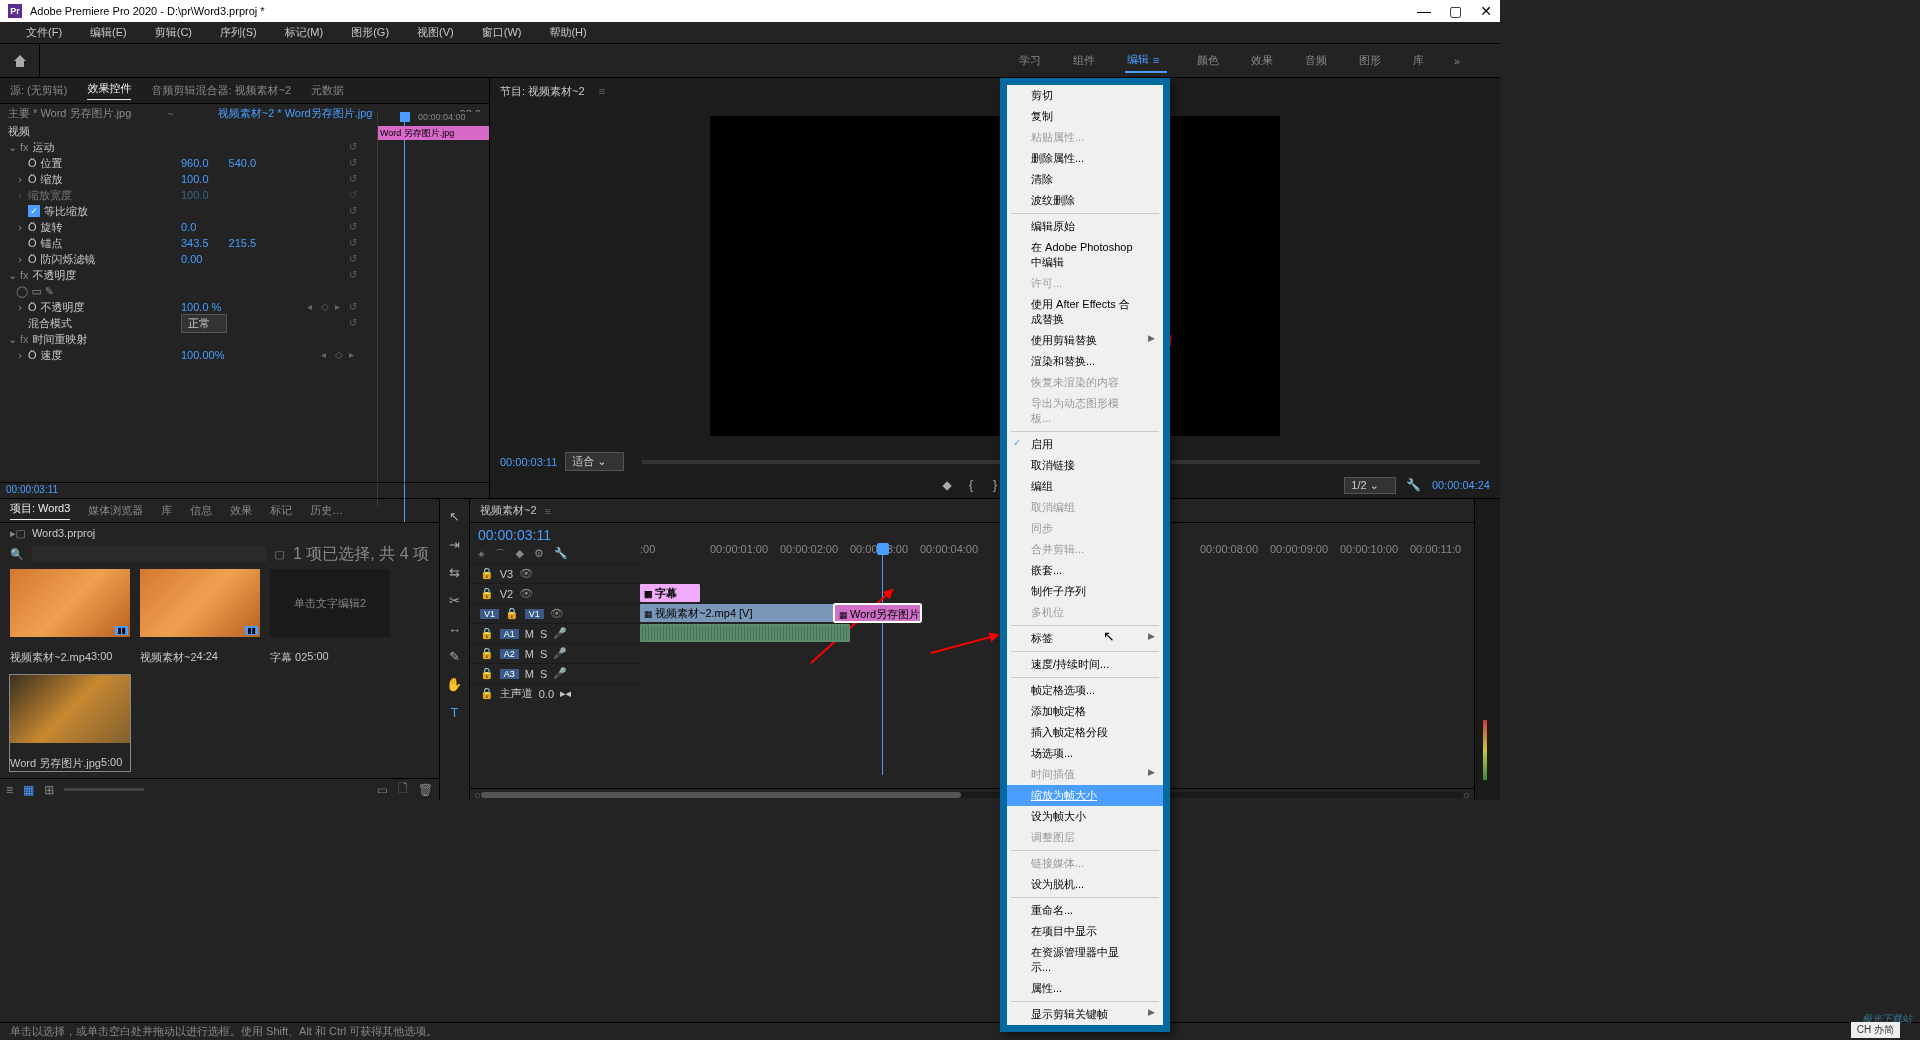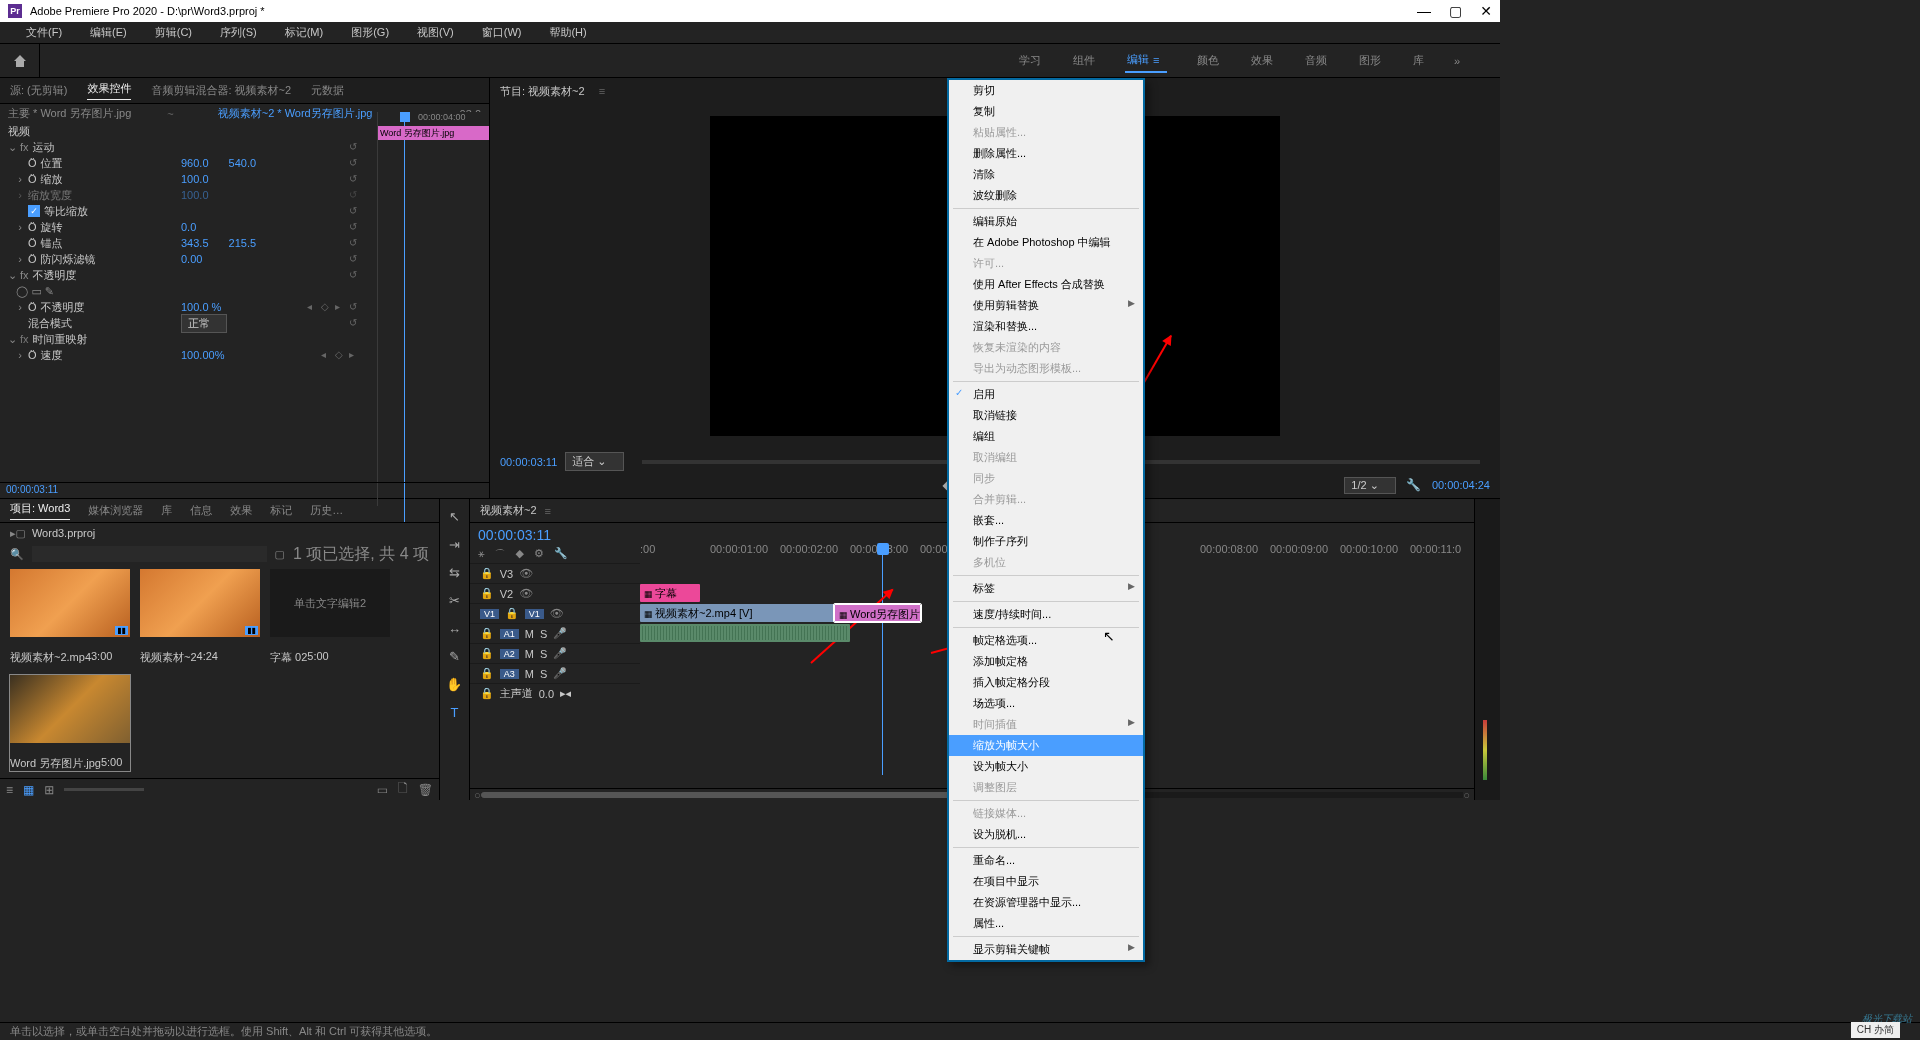--- a/index.html
+++ b/index.html
@@ -128,35 +128,35 @@
 .tl-track-content { flex:1; position:relative; }
 .track-row { height:20px; display:flex; align-items:center; border-top:1px solid #1a1a1a; }
 .track-head { width:170px; display:flex; align-items:center; gap:6px; padding-left:10px; font-size:9px; }
 .track-head .lock { color:#666; }
 .track-head .tgt { background:#3a5a8a; padding:0 4px; color:#fff; font-size:9px; }
 .track-head .src { background:#3a5a8a; padding:0 4px; color:#fff; font-size:9px; }
 .track-head .eye { color:#888; }
 .track-lane { position:absolute; height:20px; left:0; right:0; }
 .clip { position:absolute; height:18px; top:1px; border-radius:1px; font-size:9px; padding:2px 4px; overflow:hidden; white-space:nowrap; }
 .clip.video { background:#7a96b8; color:#000; }
-.clip.caption { background:#ec4899; color:#000; }
+.clip.caption { background:#f0abfc; color:#000;font-weight:bold; }
 .clip.image { background:#d070c8; color:#000; border:1px solid #fff; }
 .clip.image.selected { border:1px solid #fff; outline:1px solid #fff; }
 .clip.audio { background:#5a8a6a; color:#000; }
 .audio-wave { position:absolute; top:2px; left:2px; right:2px; bottom:2px; background:repeating-linear-gradient(90deg,#3a6a4a 0,#3a6a4a 1px,#5a8a6a 1px,#5a8a6a 3px); opacity:0.7; }
 
 .tl-scrollbar { height:12px; border-top:1px solid #000; display:flex; align-items:center; padding:0 4px; }
 .tl-sb-track { flex:1; height:6px; background:#1a1a1a; position:relative; }
 .tl-sb-thumb { position:absolute; height:6px; background:#555; border-radius:3px; }
 
 
-.context-menu { position:absolute; left:947px; top:78px; width:198px; background:#f0f0f0; border:2px solid #0369a1; box-shadow: 4px 4px 8px rgba(0,0,0,0.4); color:#000; z-index:100; }
+.context-menu { position:absolute; left:1000px; top:78px; width:170px; background:#f0f0f0; border:7px solid #0369a1; box-shadow: 4px 4px 8px rgba(0,0,0,0.4); color:#000; z-index:100; }
 .ctx-item { padding:3px 24px; font-size:11px; cursor:default; position:relative; }
 .ctx-item.disabled { color:#999; }
-.ctx-item.highlight { background:#4a9eff; color:#fff; }
+.ctx-item.highlight { background:#4a9eff; color:#fff;text-decoration:underline; }
 .ctx-sep { height:1px; background:#ccc; margin:2px 4px; }
 .ctx-check { position:absolute; left:6px; color:#4a9eff; font-size:10px; }
 .ctx-arrow { position:absolute; right:8px; font-size:9px; color:#666; }
 .cursor-img { position:absolute; left:1103px; top:628px; font-size:14px; color:#000; z-index:101; pointer-events:none; }
 
 
 .status-bar { position:absolute; bottom:0; left:0; right:0; height:18px; background:#232323; border-top:1px solid #000; display:flex; align-items:center; padding:0 10px; color:#888; font-size:10px; }
 
 
 .audio-meter { width:26px; background:#1a1a1a; border-left:1px solid #000; position:relative; }

